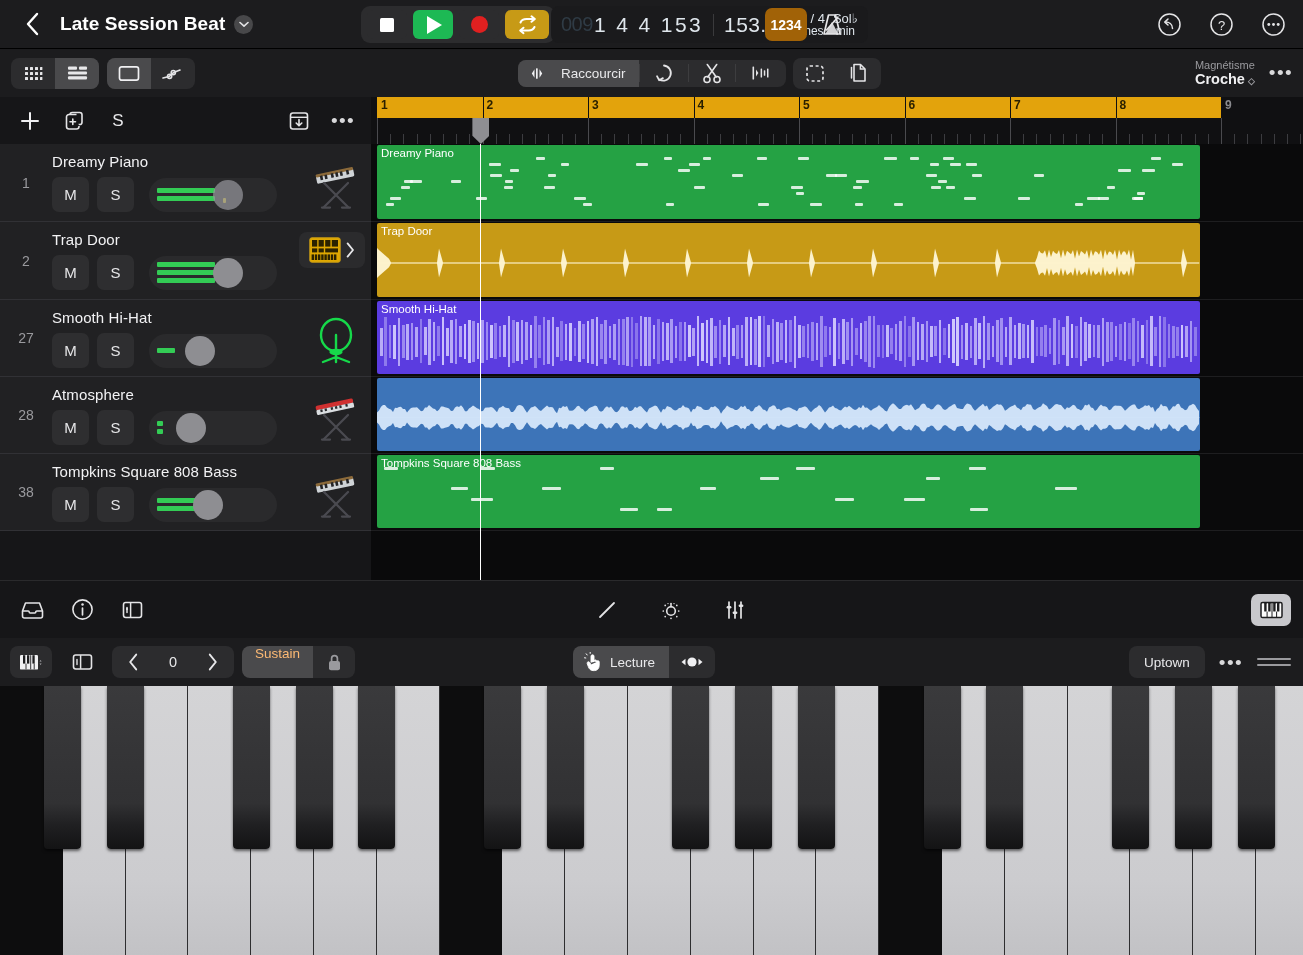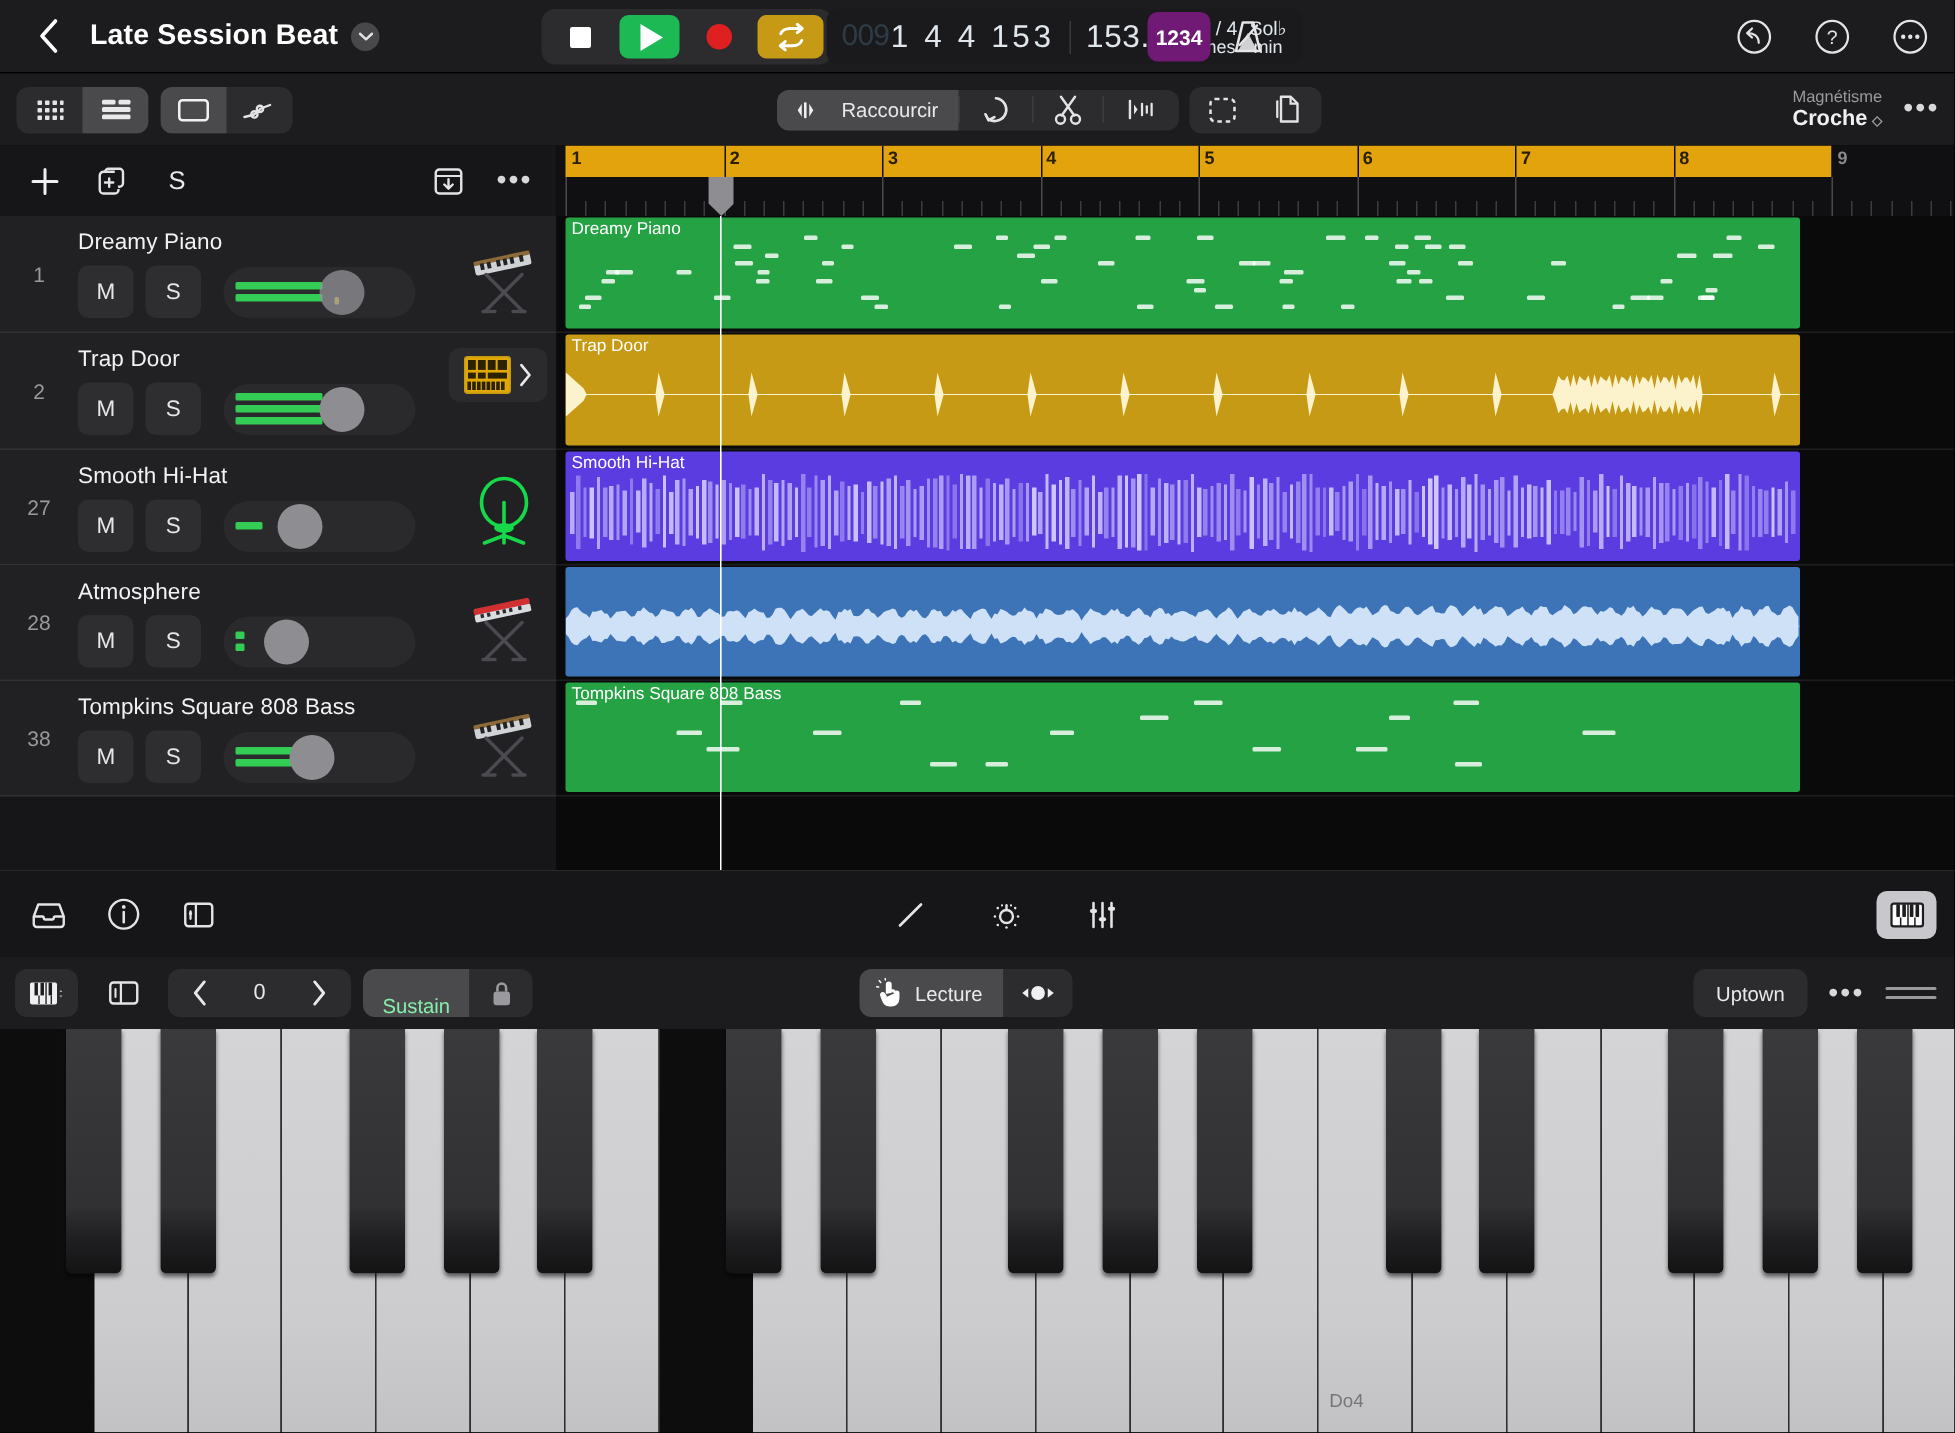--- a/index.html
+++ b/index.html
@@ -54,21 +54,21 @@
   .lcd-tempo { color:#dfe6ec; font-size:21px; letter-spacing:.4px;}
   .lcd-sig { display:flex;flex-direction:column;align-items:center;line-height:1.03; margin-left:0px;}
   .lcd-sig .a{font-size:13px;color:#dfe6ec;}
   .lcd-sig .b{font-size:12px;color:#dfe6ec;}
   .lcd-key { display:flex;flex-direction:column;align-items:center;line-height:1.03;}
   .lcd-key .a{font-size:13px;color:#dfe6ec;}
   .lcd-key .b{font-size:12px;color:#dfe6ec;}
 
   .count-btn {
     position:absolute; left:765px; top:8px; width:42px;height:33px;border-radius:7px;
-    background:#701a75; display:flex;align-items:center;justify-content:center;cursor:pointer;
+    background:#a16207; display:flex;align-items:center;justify-content:center;cursor:pointer;
     font-size:14px;font-weight:700;color:#fff;
   }
   .metro {
     position:absolute; left:812px; top:6px; width:40px;height:37px;
     display:flex;align-items:center;justify-content:center;cursor:pointer;
   }
   .tr-right { position:absolute; right:8px; top:0; height:49px; display:flex; align-items:center; gap:8px; }
   .ricon { width:44px;height:44px;display:flex;align-items:center;justify-content:center;cursor:pointer;}
 
   
@@ -145,21 +145,21 @@
   .bb-center { position:absolute; left:585px; display:flex; gap:20px; align-items:center;}
   .bb-right { position:absolute; right:12px; display:flex; align-items:center;}
   .kbtn-on { width:40px;height:32px;border-radius:7px;background:#c8c8cc;display:flex;align-items:center;justify-content:center;cursor:pointer;}
 
   .botbar2 { position:absolute; left:0; top:638px; width:1303px; height:48px; background:#1c1c1e; display:flex; align-items:center;}
   .pill { background:#2c2c2e; border-radius:8px; height:32px; display:flex; align-items:center;}
   .pillx { padding:0 9px; height:32px; display:flex; align-items:center; gap:5px; cursor:pointer;}
   .stepper { background:#2c2c2e;border-radius:8px;height:32px;display:flex;align-items:center;}
   .stepper .s { width:43px;height:32px;display:flex;align-items:center;justify-content:center;cursor:pointer;}
   .stepper .val { width:36px;text-align:center;font-size:14.5px;color:#e8e8ea;}
-  .sus { background:#4a4a4c;border-radius:8px 0 0 8px;height:32px;display:flex;align-items:flex-end;padding:0 13px;font-size:13.5px;color:#86efac;cursor:pointer;}
+  .sus { background:#4a4a4c;border-radius:8px 0 0 8px;height:32px;display:flex;align-items:flex-start;padding:0 13px;font-size:13.5px;color:#fdba74;cursor:pointer;}
   .lockb { background:#2c2c2e;border-radius:0 8px 8px 0;height:32px;width:42px;display:flex;align-items:center;justify-content:center;cursor:pointer;}
   .lecture { background:#4a4a4c;border-radius:8px 0 0 8px;height:32px;display:flex;align-items:center;gap:8px;padding:0 14px 0 11px;cursor:pointer;}
   .lecture .txt{font-size:13.5px;color:#e9e9eb;}
   .velb { background:#2c2c2e;border-radius:0 8px 8px 0;height:32px;width:46px;display:flex;align-items:center;justify-content:center;cursor:pointer;}
   .gamme { background:#2c2c2e;border-radius:8px;height:32px;display:flex;align-items:center;padding:0 15px;font-size:13.5px;color:#e9e9eb;cursor:pointer;}
   .grabber { width:34px;height:12px;display:flex;flex-direction:column;justify-content:center;gap:4px;cursor:pointer;}
   .grabber i{display:block;height:2px;background:#9a9a9e;border-radius:1px;}
 
   
   .piano { position:absolute; left:0; top:686px; width:1303px; height:269px; background:#0d0d0e; overflow:hidden;}
@@ -1198,23 +1198,20 @@
          </div>
       <div class="wk" style="left:690.8px; width:62.8px;">
             
          </div>
       <div class="wk" style="left:753.6px; width:62.8px;">
             
          </div>
       <div class="wk" style="left:816.4px; width:62.8px;">
             
          </div>
-      <div class="wk" style="left:879.2px; width:62.8px;">
-            <span class="klab">Do4</span>
-         </div>
       <div class="wk" style="left:942.0px; width:62.8px;">
             
          </div>
       <div class="wk" style="left:1004.8px; width:62.8px;">
             
          </div>
       <div class="wk" style="left:1067.6px; width:62.8px;">
             
          </div>
       <div class="wk" style="left:1130.4px; width:62.8px;">

